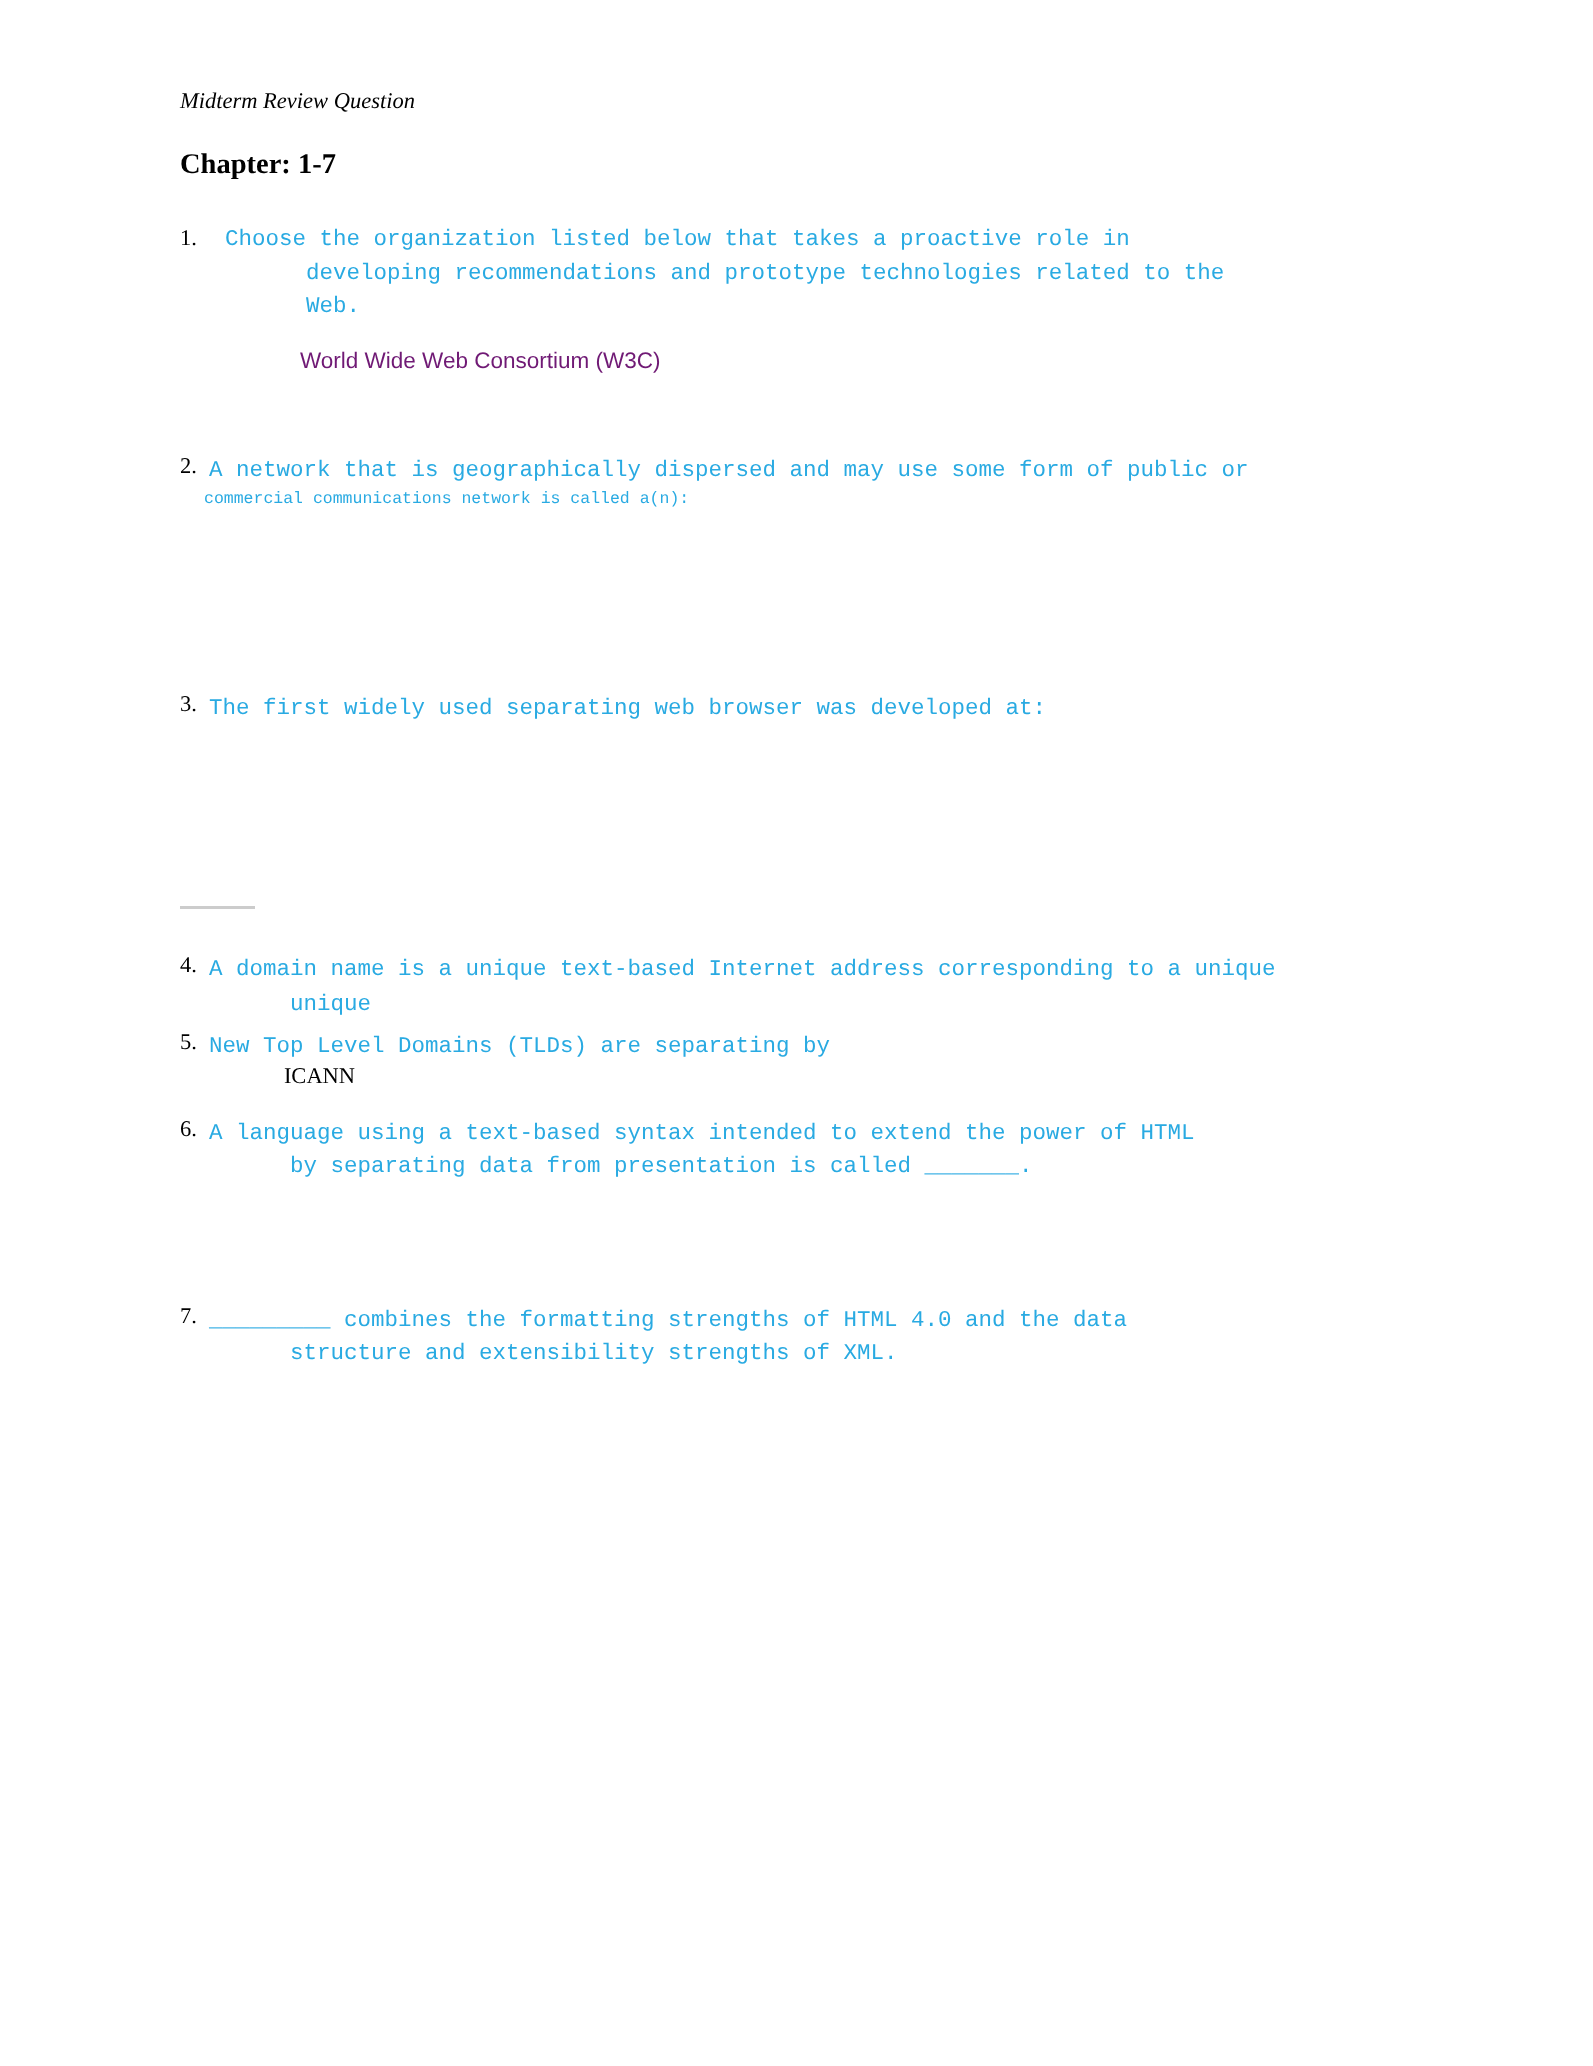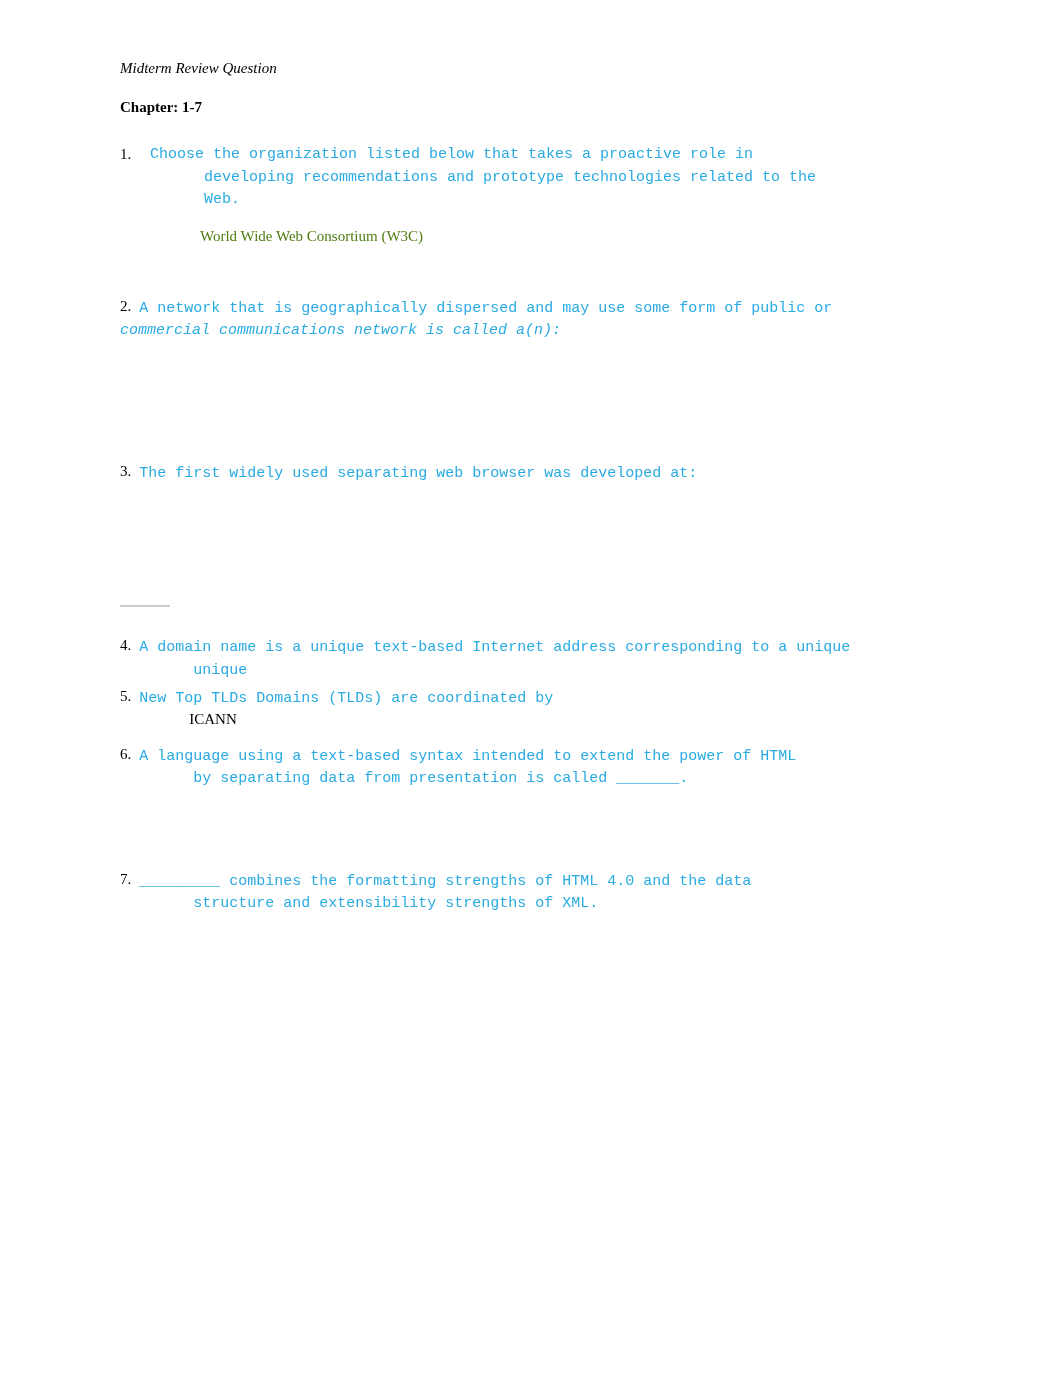--- a/index.html
+++ b/index.html
@@ -20,21 +20,21 @@
 
     .page-title {
       font-size: 15px;
       color: #000000;
       margin-bottom: 22px;
       font-weight: normal;
       font-style: italic;
     }
 
     .chapter-heading {
-      font-size: 15px;
+      font-size: 19px;
       font-weight: bold;
       color: #000000;
       margin-bottom: 28px;
     }
 
     .q-num {
       min-width: 30px;
       font-size: 15px;
       color: #000000;
       flex-shrink: 0;
@@ -47,22 +47,22 @@
       font-family: 'Courier New', Courier, monospace;
       line-height: 1.5;
       flex: 1;
     }
 
     .q-answer {
       margin-top: 12px;
       margin-left: 30px;
       padding-left: 50px;
       font-size: 15px;
-      color: #4d7c0f;
-      font-family: Liberation Serif, serif;
+      color: #701a75;
+      font-family: Liberation Sans, sans-serif;
       line-height: 1.6;
     }
 
     .question-block {
       margin-bottom: 40px;
     }
 
     .q1-block {
       margin-bottom: 50px;
     }
@@ -103,24 +103,23 @@
     }
 
     .q-text-block {
       display: flex;
       flex-direction: column;
     }
 
     .continuation {
       color: #29aae2;
       font-family: 'Courier New', Courier, monospace;
-      font-size: 15px;
+      font-size: 11px;
       line-height: 1.5;
-      margin-left: 0;
-      font-style: italic;
+      margin-left: 16px;
     }
   </style>
 </head>
 <body>
 
 <div>
 
   <div class="page-title">Midterm Review Question</div>
 
   <div class="chapter-heading">Chapter: 1-7</div>
@@ -160,21 +159,21 @@
       <div>
         <span class="q-text">A domain name is a unique text-based Internet address corresponding to a unique<br>&nbsp;&nbsp;&nbsp;&nbsp;&nbsp;&nbsp;unique</span>
       </div>
     </div>
   </div>
 
   <div class="question-block" style="margin-bottom:18px;">
     <div class="q-row">
       <span class="inline-num" style="margin-right:8px;">5.</span>
       <div>
-        <span class="q-text">New Top TLDs Domains (TLDs) are coordinated by</span>
+        <span class="q-text">New Top Level Domains (TLDs) are separating by</span>
         <div style="padding-left:50px; font-family:Liberation Serif, serif; font-size:15px; color:#000;">ICANN</div>
       </div>
     </div>
   </div>
 
   <div class="question-block q6-block">
     <div class="q-row">
       <span class="inline-num" style="margin-right:8px;">6.</span>
       <span class="q-text">A language using a text-based syntax intended to extend the power of HTML<br>&nbsp;&nbsp;&nbsp;&nbsp;&nbsp;&nbsp;by separating data from presentation is called _______.</span>
     </div>

